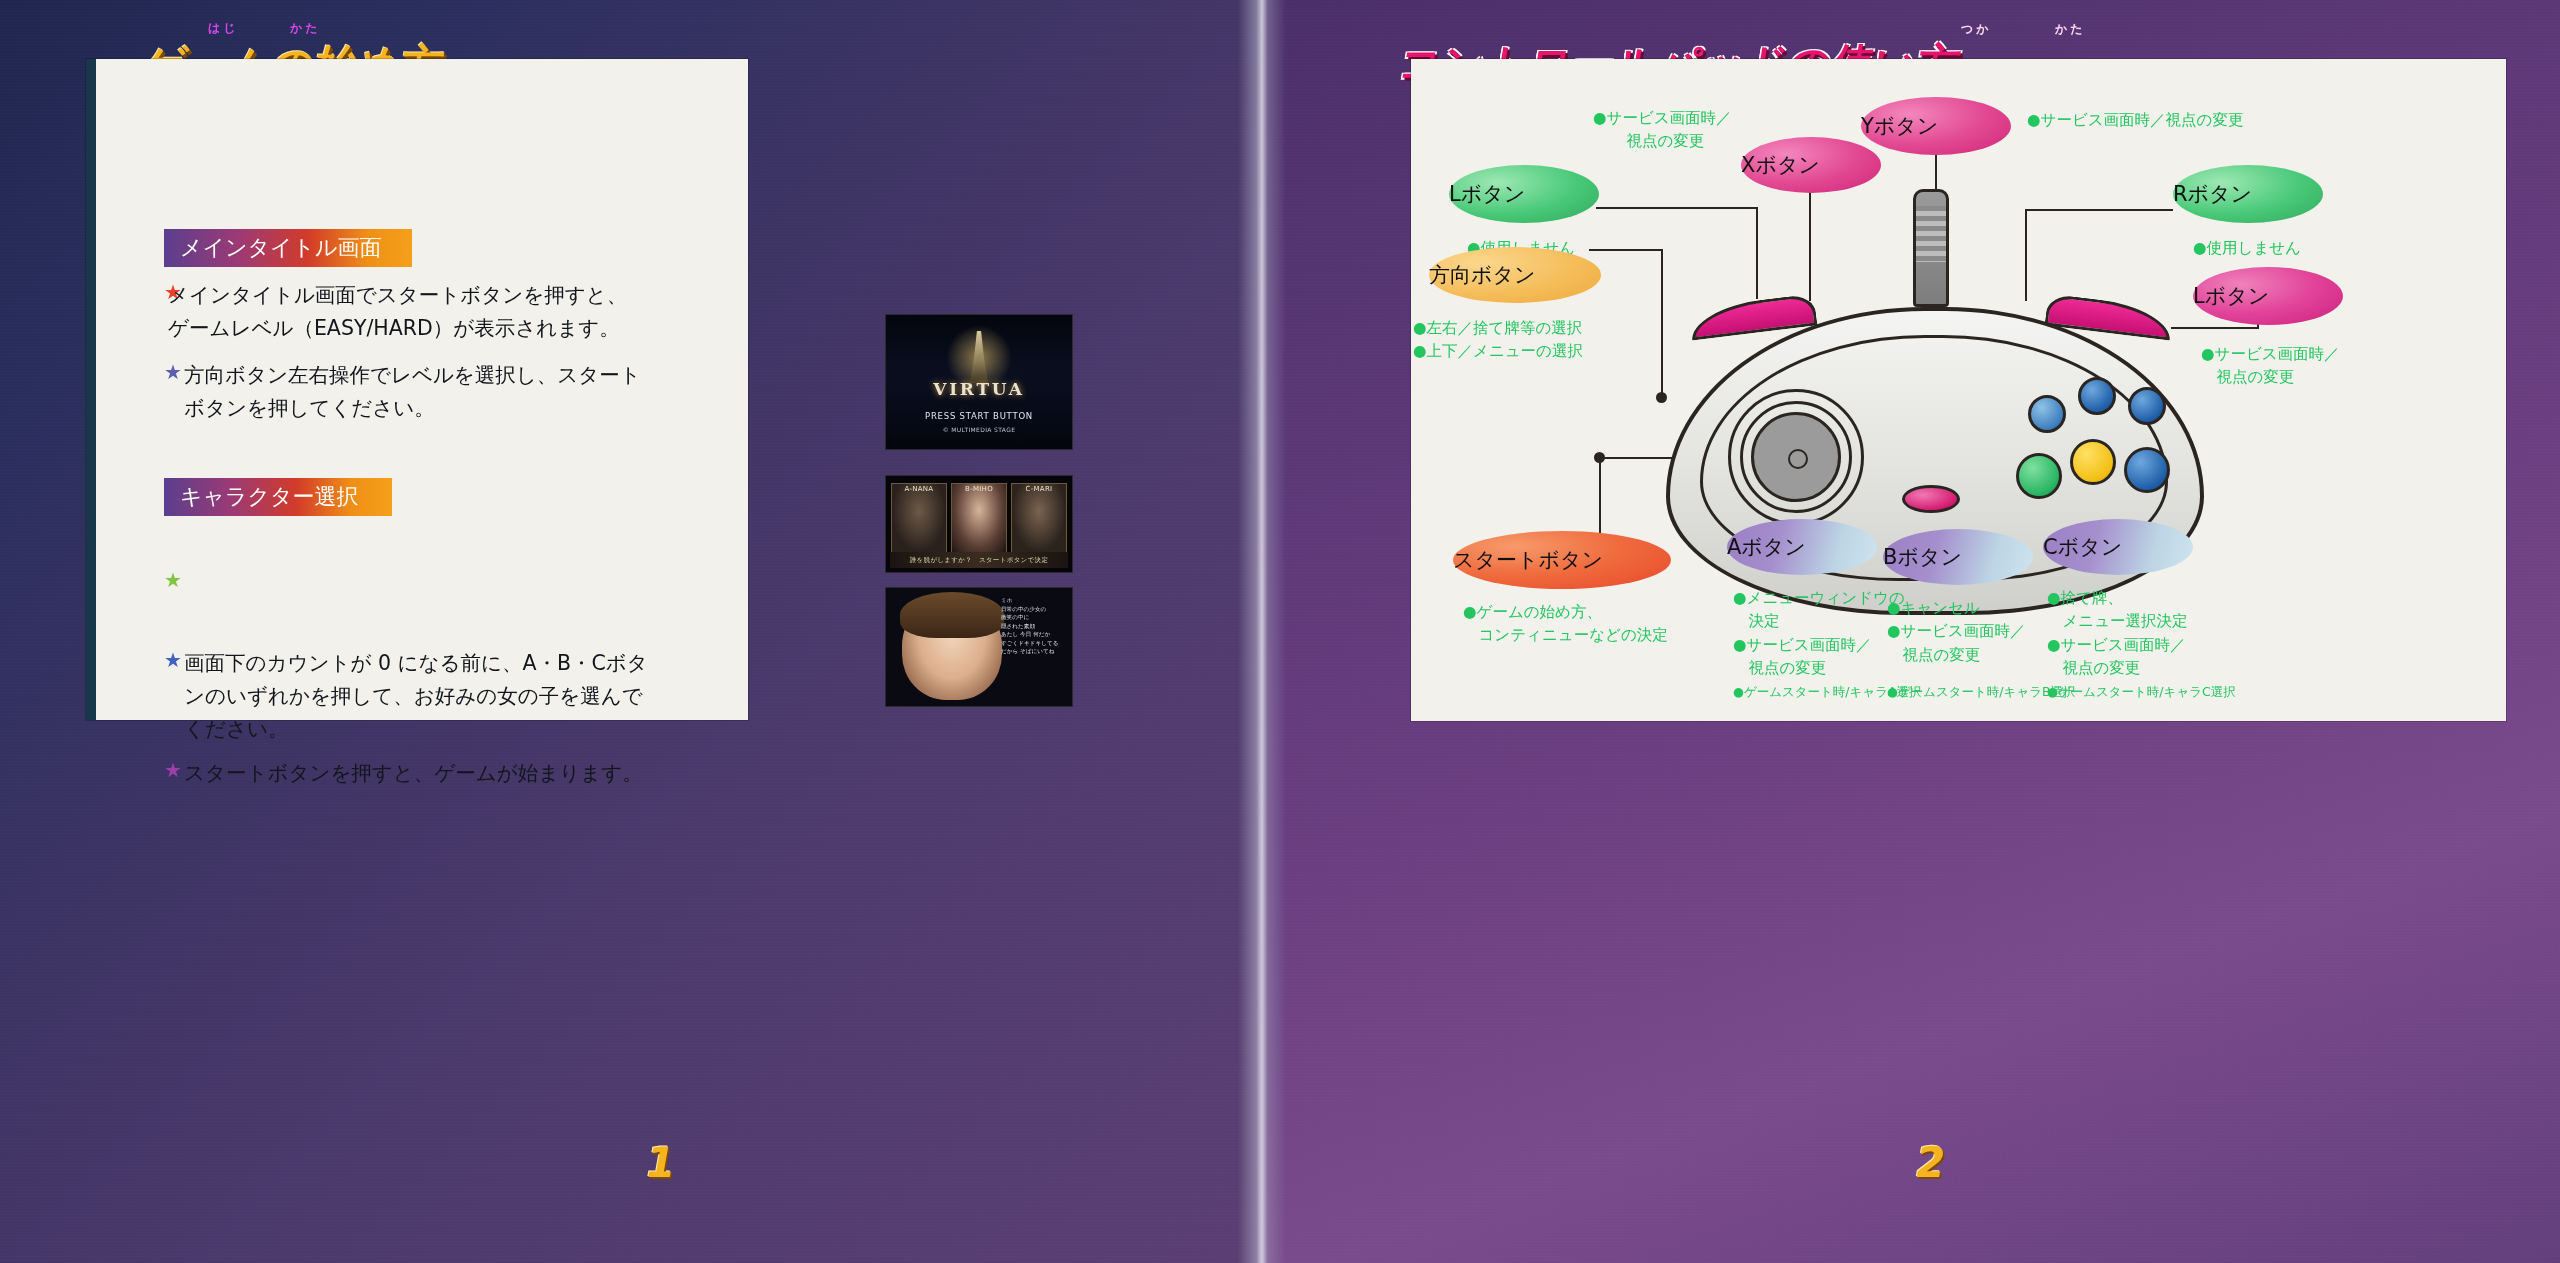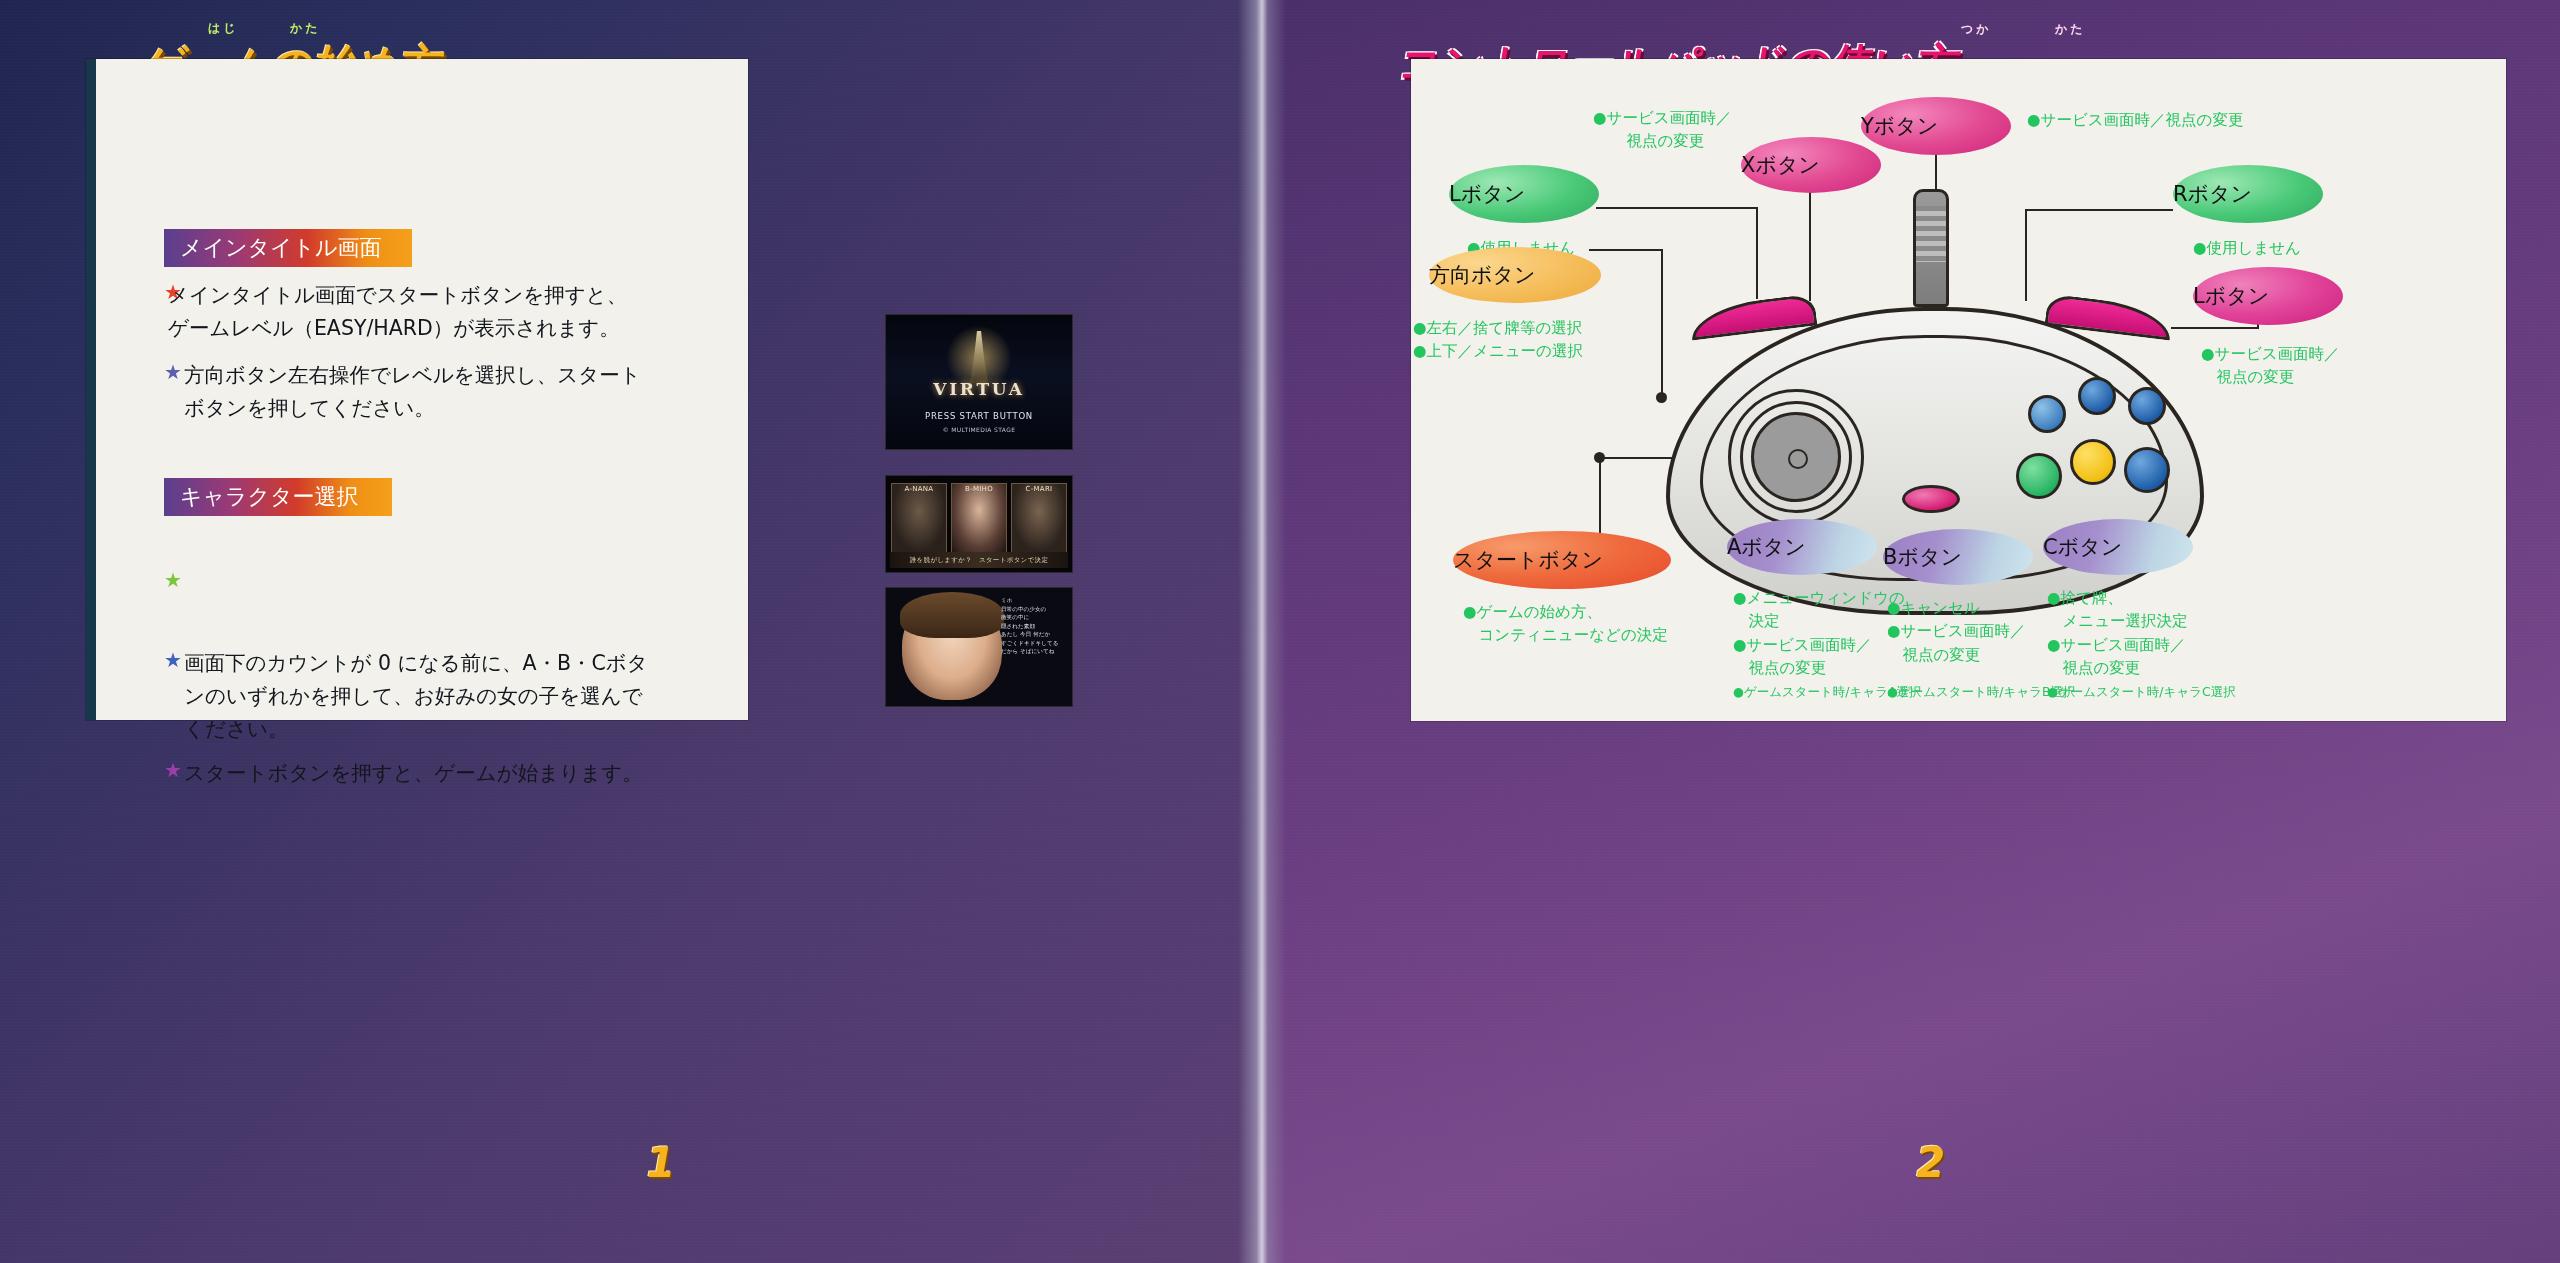--- a/index.html
+++ b/index.html
@@ -65,21 +65,21 @@
 
   
   .title{position:absolute;font-weight:bold;letter-spacing:.01em;white-space:nowrap;
     font-family:"DejaVu Sans","Liberation Sans",sans-serif;}
   .title-left{left:143px;top:37px;font-size:42px;color:#f5b320;
     transform:skewX(-9deg);
     text-shadow:2px 2px 0 #7a4a05,3px 3px 0 #7a4a05,-1px -1px 0 #ffe9a8;}
   .title-right{left:1399px;top:36px;font-size:42px;color:#e5156f;
     transform:skewX(-9deg);
     text-shadow:2px 2px 0 #6a0a34,3px 3px 0 #6a0a34,-1.5px -1.5px 0 #ffffff,1.5px -1.5px 0 #ffffff,-1.5px 1.5px 0 #ffffff;}
-  .ruby-top{position:absolute;font-size:12px;color:#bef264;font-weight:bold;letter-spacing:.25em;}
+  .ruby-top{position:absolute;font-size:12px;color:#d946ef;font-weight:bold;letter-spacing:.25em;}
   .ruby-top.r{color:#ffd9ec;}
 
   
   .sec-head{position:absolute;height:38px;line-height:38px;color:#fff;font-size:22px;
     padding:0 16px;box-sizing:border-box;white-space:nowrap;
     background:linear-gradient(90deg,#5a3f8e 0%,#9c3a74 30%,#d23b2a 58%,#ef8f16 82%,#f5a01a 100%);}
 
   
   .para{position:absolute;font-size:20.5px;line-height:1.62;color:#12161c;white-space:pre-line;}
   .star{position:absolute;font-size:20px;line-height:1;}

